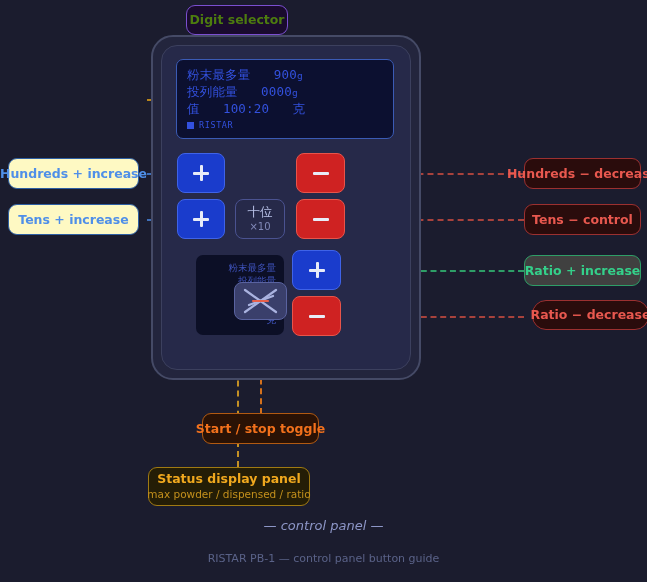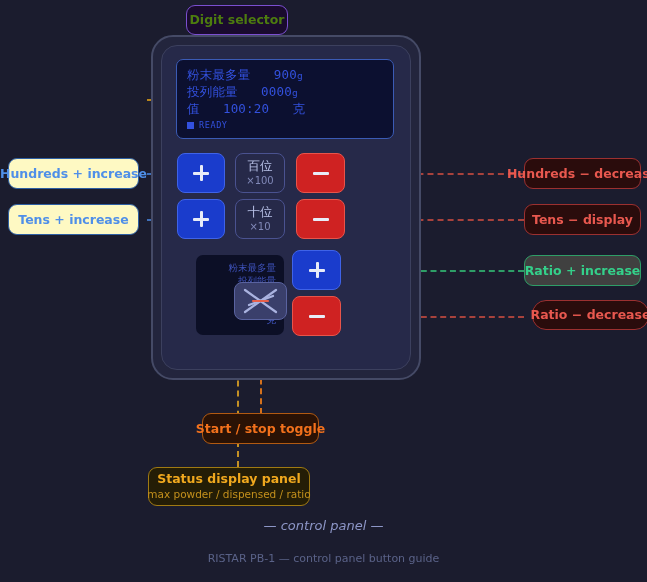--- a/index.html
+++ b/index.html
@@ -283,30 +283,26 @@
     </div>
     <div class="line">
       <span>值</span>
       <span>&nbsp;</span>
       <span>100:20</span>
       <span>&nbsp;</span>
       <span>克</span>
     </div>
     <div class="status">
       <span class="dot"></span>
-      <span class="txt">READY</span>
+      <span class="txt">RISTAR</span>
     </div>
   </div>
 
   <div class="key key-plus" style="left:177px; top:153px; width:48px; height:40px;">
     <span class="glyph"></span>
-  </div>
-  <div class="digit-pill" style="left:235px; top:153px; width:50px; height:40px;">
-    <span class="big">百位</span>
-    <span class="mult">×100</span>
   </div>
   <div class="key key-minus" style="left:296px; top:153px; width:49px; height:40px;">
     <span class="glyph"></span>
   </div>
 
   <div class="key key-plus" style="left:177px; top:199px; width:48px; height:40px;">
     <span class="glyph"></span>
   </div>
   <div class="digit-pill" style="left:235px; top:199px; width:50px; height:40px;">
     <span class="big">十位</span>
@@ -353,21 +349,21 @@
 
   <div class="chip chip-blue" style="left:8px; top:204px; width:131px; height:31px;">
     <span class="t1">Tens + increase</span>
   </div>
 
   <div class="chip chip-red" style="left:524px; top:158px; width:117px; height:31px;">
     <span class="t1">Hundreds − decrease</span>
   </div>
 
   <div class="chip chip-red" style="left:524px; top:204px; width:117px; height:31px;">
-    <span class="t1">Tens − display</span>
+    <span class="t1">Tens − control</span>
   </div>
 
   <div class="chip chip-green" style="left:524px; top:255px; width:117px; height:31px;">
     <span class="t1">Ratio + increase</span>
   </div>
 
   <div class="chip chip-red" style="left:532px; top:300px; width:117px; height:30px;border-radius:14px;">
     <span class="t1">Ratio − decrease</span>
   </div>
 

